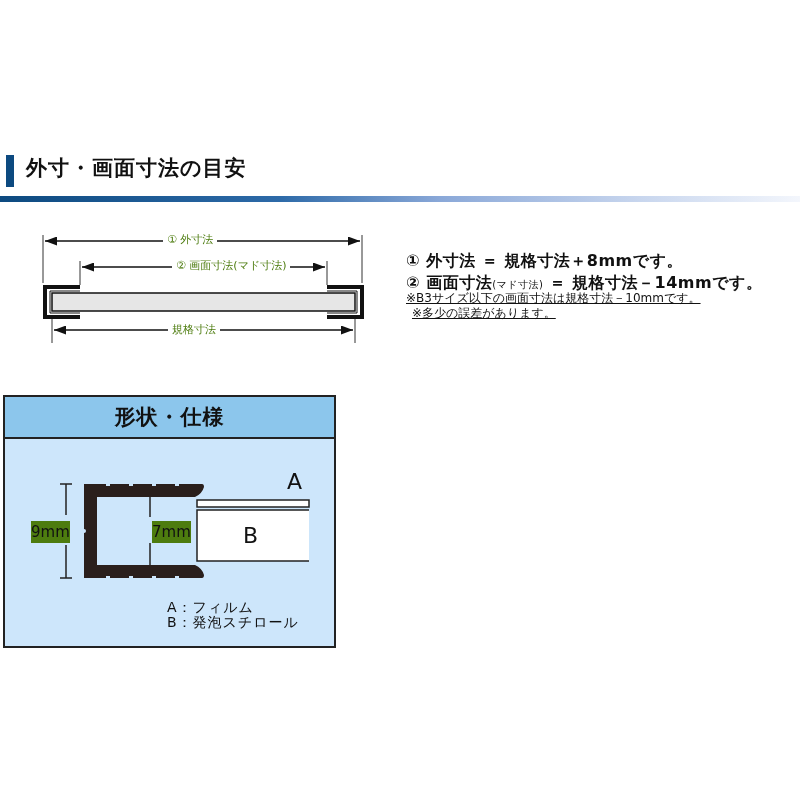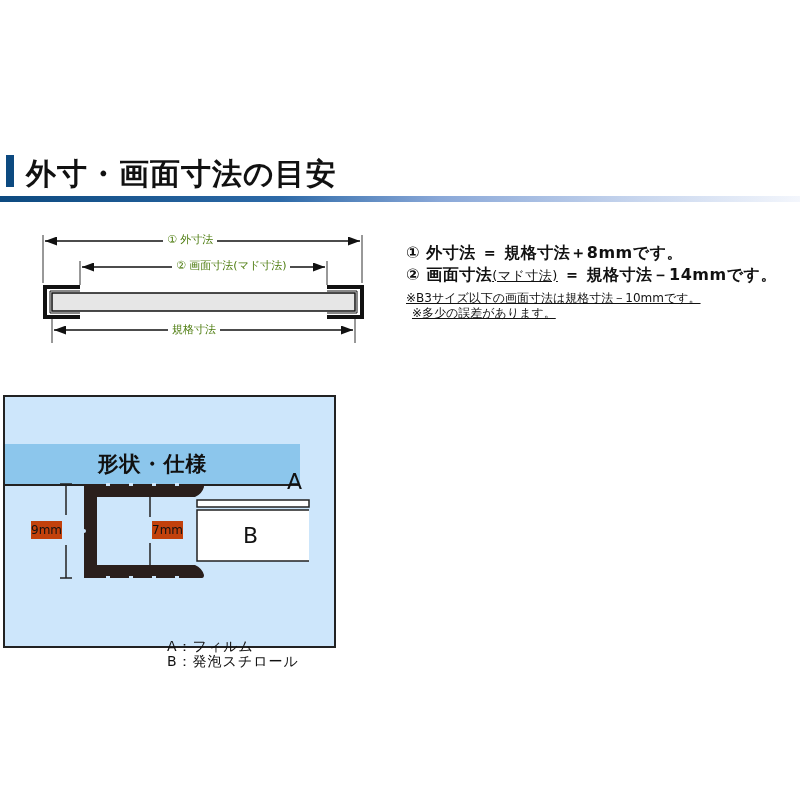--- a/index.html
+++ b/index.html
@@ -4,40 +4,40 @@
   <style>
     html, body { margin: 0; padding: 0; }
     body {
       width: 800px; height: 800px; background: #ffffff; position: relative; overflow: hidden;
       font-family: "DejaVu Sans", sans-serif; color: #111;
     }
     .abs { position: absolute; }
 
     
     .heading-bar { left: 6px; top: 155px; width: 8px; height: 32px; background: #0d4a80; }
-    .heading-text { left: 26px; top: 154px; font-size: 30px; font-weight: bold; letter-spacing: 1px; color: #111; white-space: nowrap; }
+    .heading-text { left: 26px; top: 154px; font-size: 21px; font-weight: bold; letter-spacing: 1px; color: #111; white-space: nowrap; }
     .heading-rule { left: 0; top: 196px; width: 800px; height: 6px;
       background: linear-gradient(to right, #0d4a80 0%, #2d6aa8 35%, #8aa8d8 55%, #c8d6ee 80%, #f3f6fc 100%); }
 
     
     .dim-label { font-size: 11px; background: #fff; padding: 0 4px; white-space: nowrap; color: #4d7c0f; }
 
     
-    .note-main { font-size: 16px; font-weight: bold; white-space: nowrap; letter-spacing: 0.5px; }
+    .note-main { font-size: 16px; font-weight: bold; white-space: nowrap; letter-spacing: 0.5px; margin-top: 8px; }
     .note-small { font-size: 12px; white-space: nowrap; text-decoration: underline; }
-    .note-paren { font-size: 13px; font-weight: normal; text-decoration: underline; }
+    .note-paren { font-size: 10px; font-weight: normal; }
 
     
     .spec-box { left: 3px; top: 395px; width: 329px; height: 249px; border: 2px solid #222;
       background: #cde6fb; }
-    .spec-header { left: 0; top: 0; width: 295px; height: 40px; background: #8cc6ec;
-      border-bottom: 2px solid #222; display: flex; align-items: center; justify-content: center; margin-top: 47px; }
+    .spec-header { left: 0; top: 0; width: 329px; height: 40px; background: #8cc6ec;
+      border-bottom: 2px solid #222; display: flex; align-items: center; justify-content: center; }
     .spec-title { font-size: 21px; font-weight: bold; letter-spacing: 1px; }
-    .spec-dim { font-size: 12px; background: #c2410c; padding: 2px 0; }
-    .legend-line { font-size: 14px; white-space: nowrap; line-height: 15px; letter-spacing: 1px; margin-top: 39px; }
+    .spec-dim { font-size: 15px; background: #4d7c0f; padding: 2px 0; }
+    .legend-line { font-size: 14px; white-space: nowrap; line-height: 15px; letter-spacing: 1px; }
   </style>
 </head>
 <body>
 
 <div class="abs heading-bar"></div>
 <div class="abs heading-text">外寸・画面寸法の目安</div>
 <div class="abs heading-rule"></div>
 
 <div class="abs" style="left:0;top:225px;width:380px;height:120px;">
   <svg width="380" height="120" viewBox="0 0 380 120">

